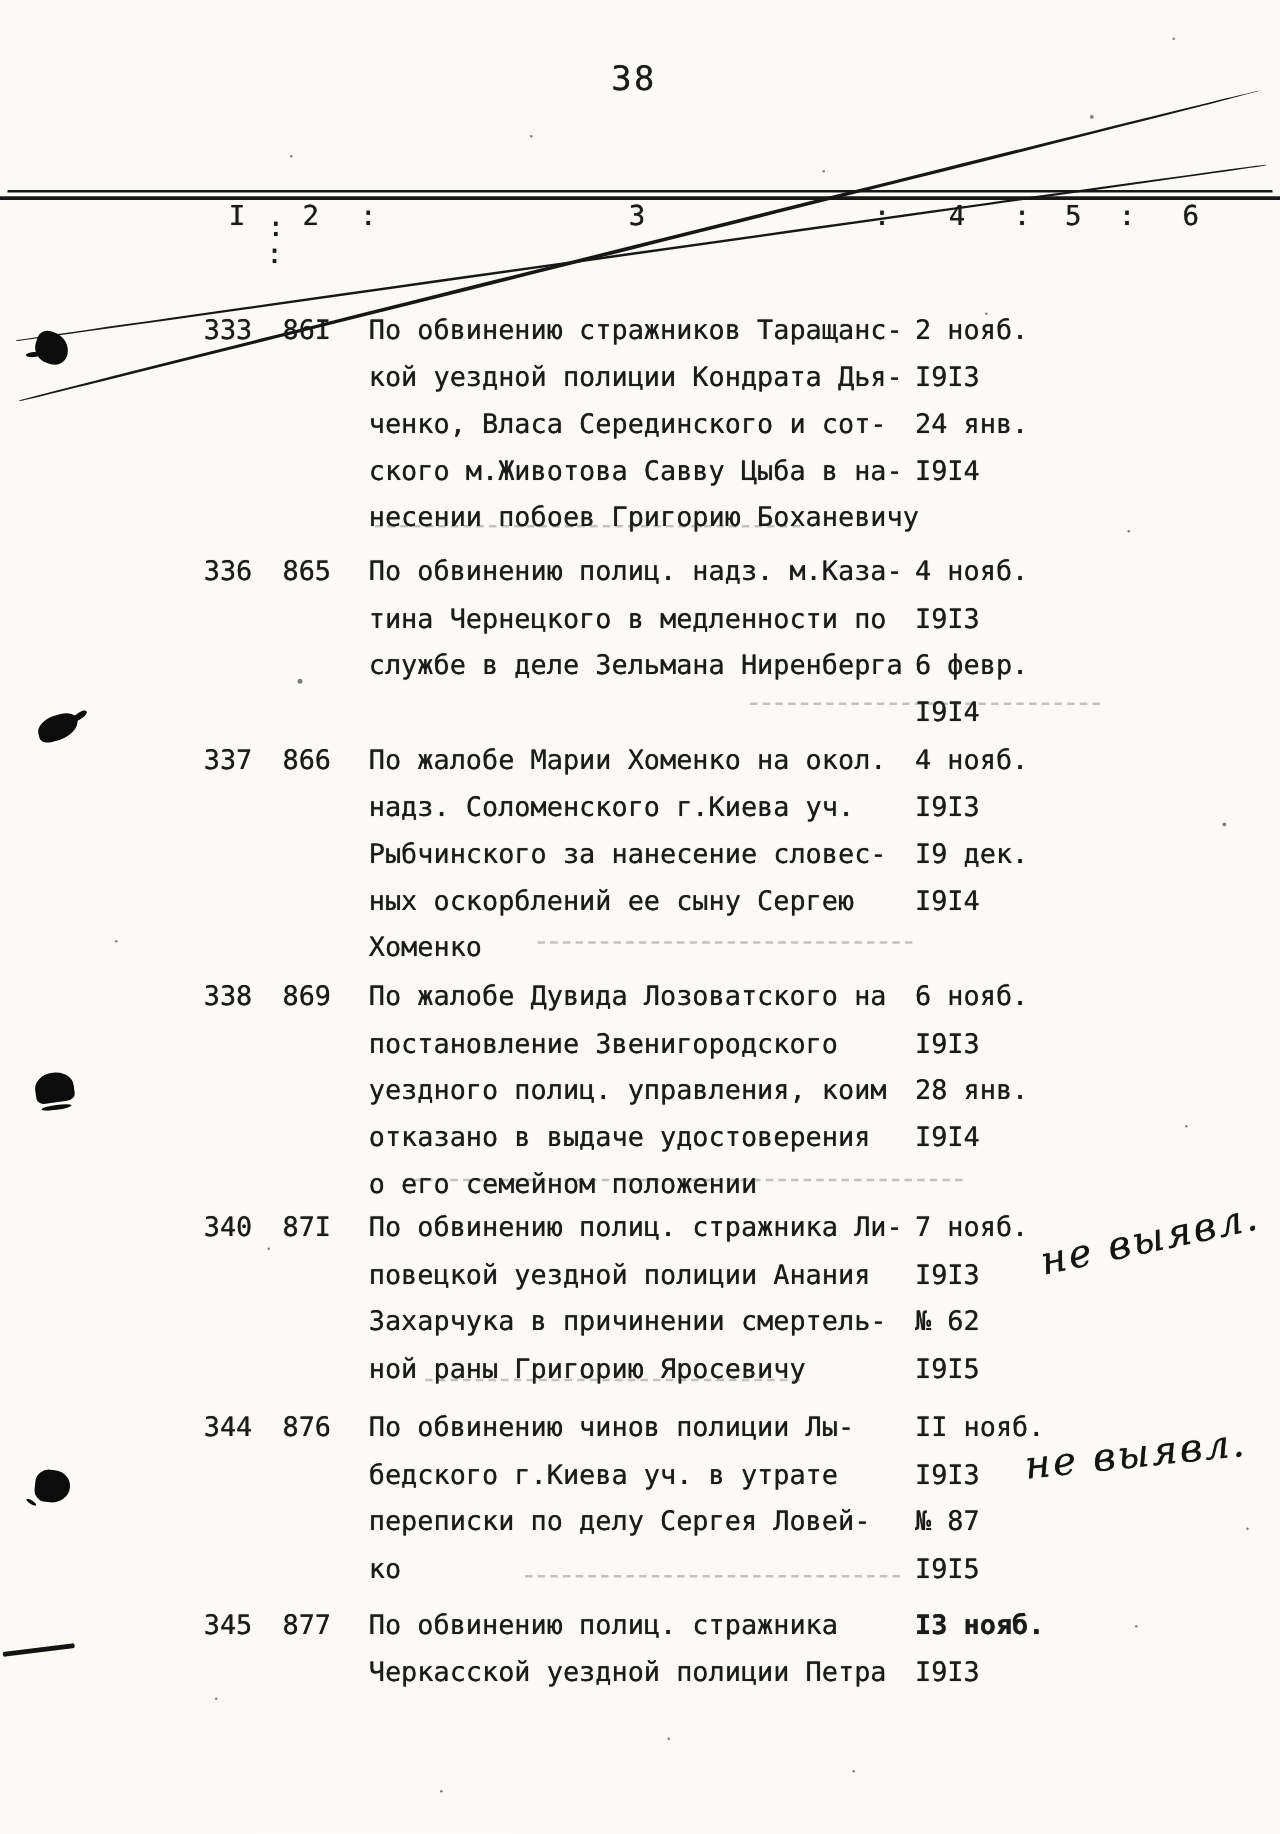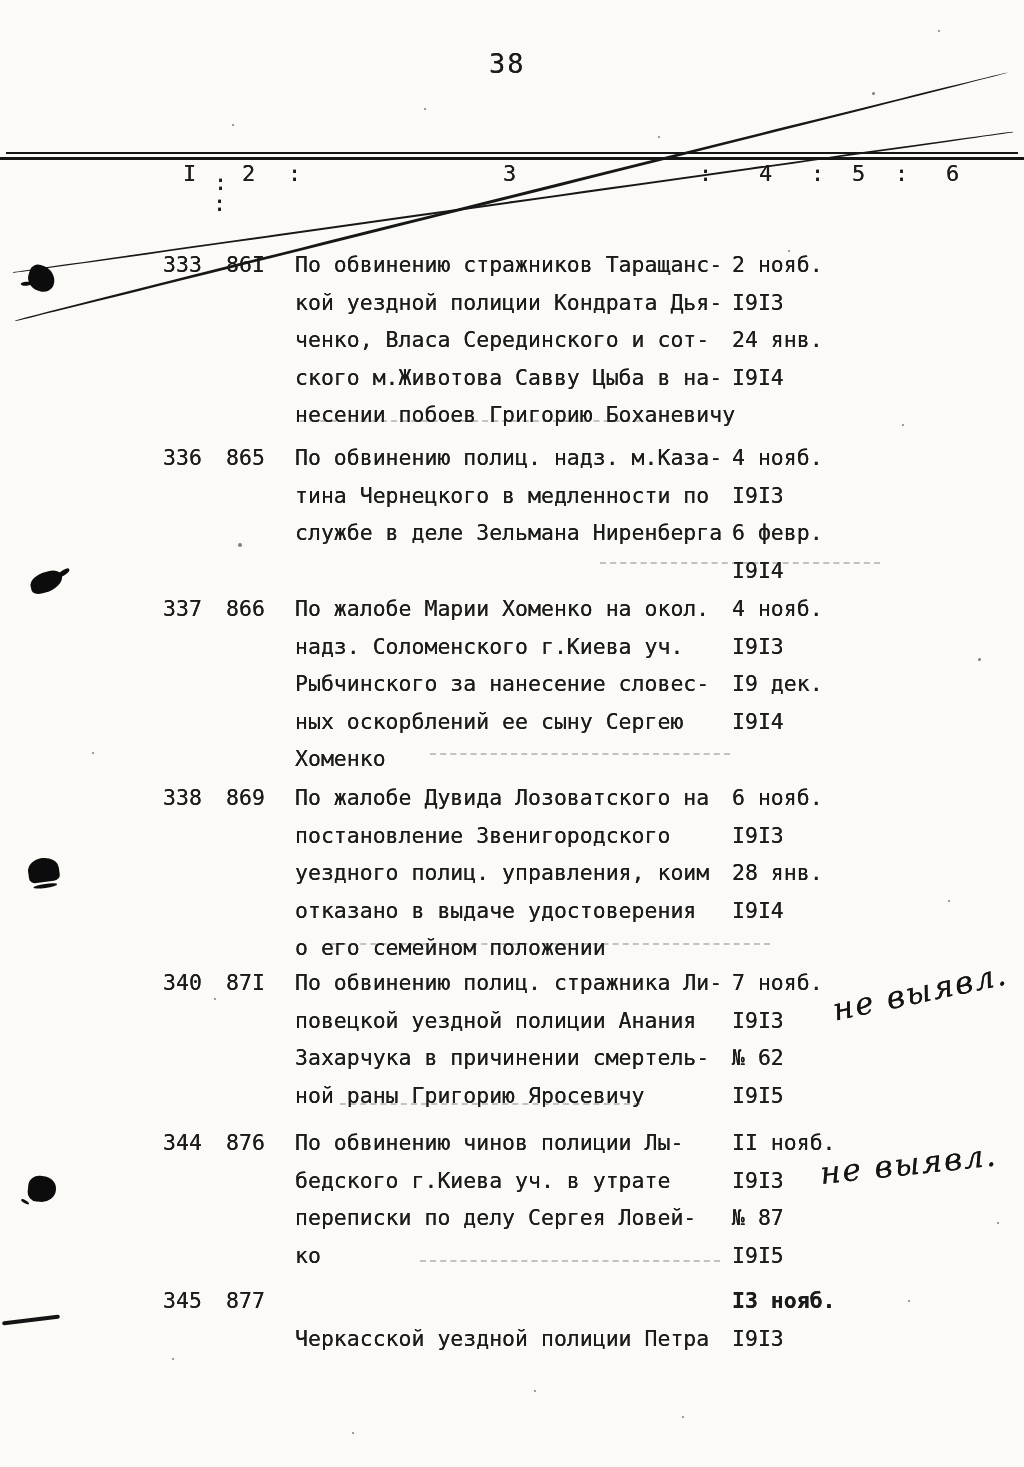--- a/index.html
+++ b/index.html
@@ -162,21 +162,21 @@
           <div class="row"><div class="t" style="position: absolute;">По обвинению чинов полиции Лы-</div><div class="dt" style="position: absolute;">II нояб.</div></div>
           <div class="row"><div class="t" style="position: absolute;">бедского г.Киева уч. в утрате</div><div class="dt" style="position: absolute;">I9I3</div></div>
           <div class="row"><div class="t" style="position: absolute;">переписки по делу Сергея Ловей-</div><div class="dt" style="position: absolute;">№ 87</div></div>
           <div class="row"><div class="t" style="position: absolute;">ко</div><div class="dt" style="position: absolute;">I9I5</div></div>
         </div>
       </div>
       <div class="entry" style="top: 1288px;">
         <div class="num n1">345</div>
         <div class="num n2">877</div>
         <div class="rows">
-          <div class="row"><div class="dt" style="position: absolute; font-weight: bold;">I3 нояб.</div></div>
+          <div class="row"><div class="t" style="position: absolute;">По обвинению полиц. стражника</div><div class="dt" style="position: absolute; font-weight: bold;">I3 нояб.</div></div>
           <div class="row"><div class="t" style="position: absolute;">Черкасской уездной полиции Петра</div><div class="dt" style="position: absolute;">I9I3</div></div>
         </div>
       </div>
     </div>
   <div id="annotations-root">
       <div class="annotation" style="left: 833px; top: 992px; transform: rotate(-12deg);">не выявл.</div>
       <div class="annotation" style="left: 820px; top: 1155px; transform: rotate(-6deg);">не выявл.</div>
     </div>
   <div id="marks-root">
       <div class="blob b0" style="left: 28px; top: 266px;"></div>

